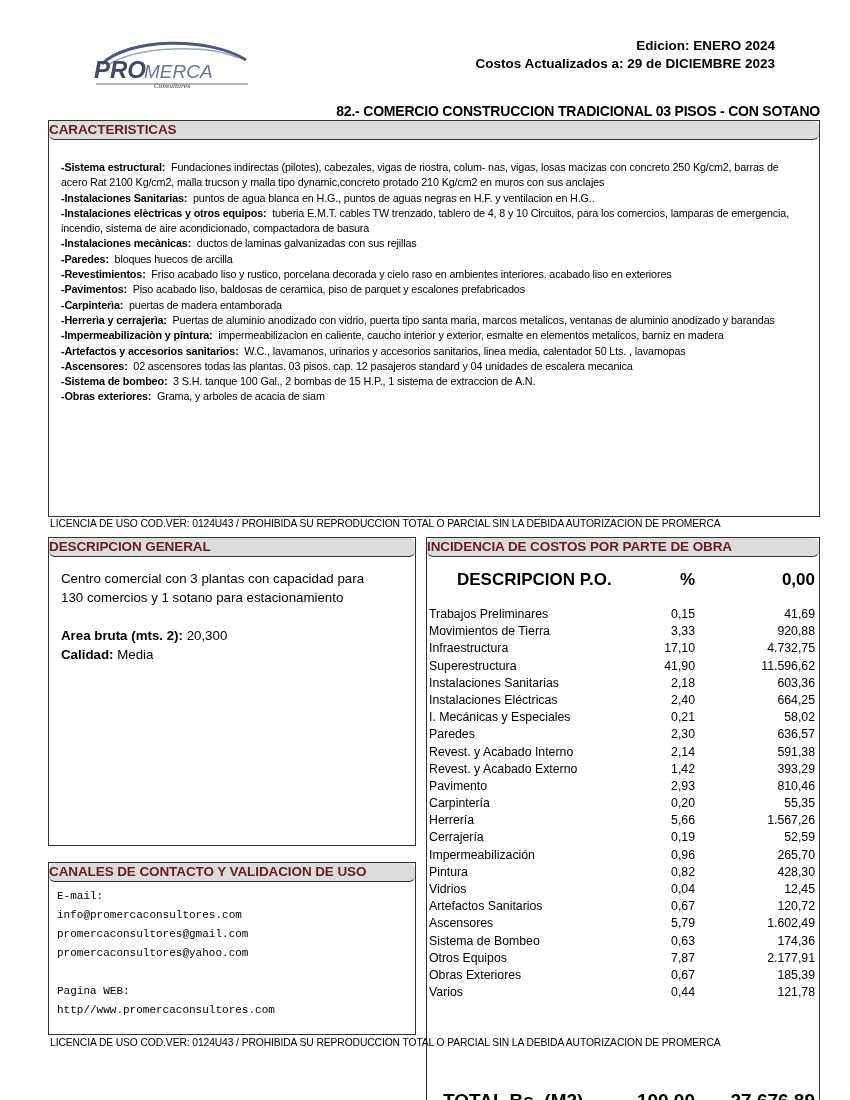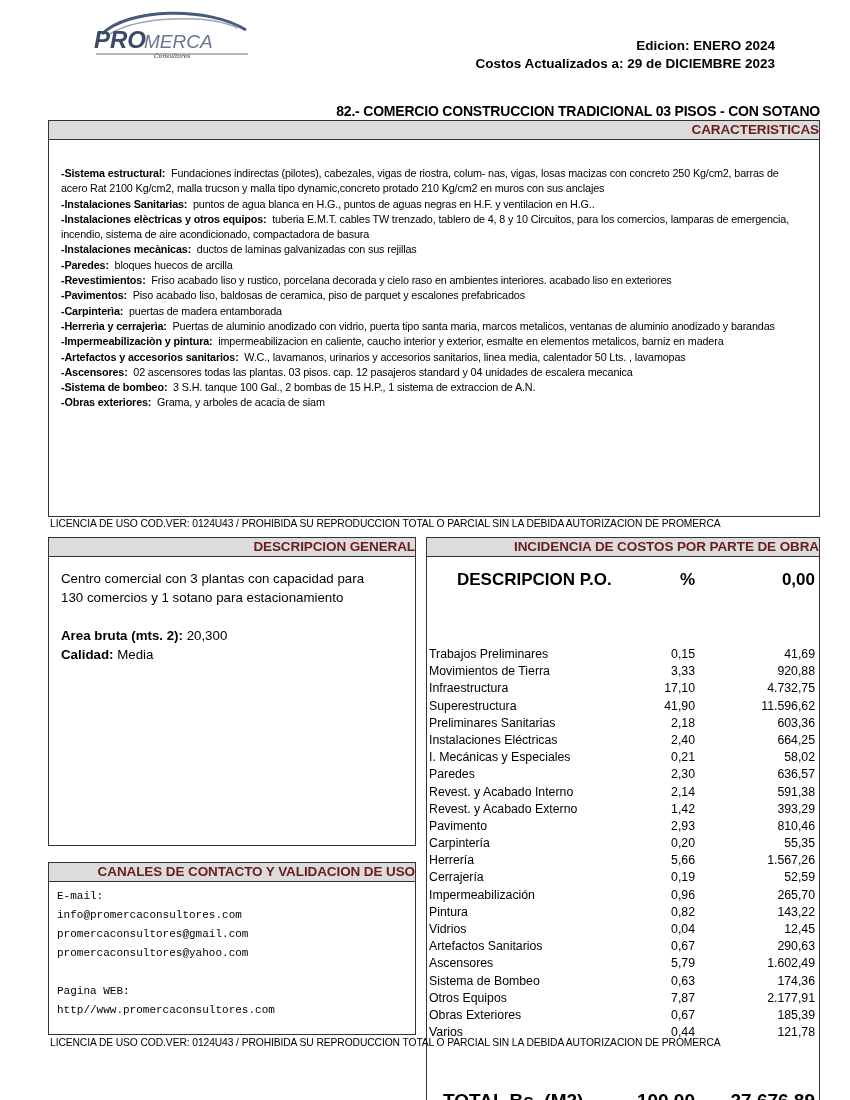--- a/index.html
+++ b/index.html
@@ -1,41 +1,41 @@
 <!DOCTYPE html>
 <html><head>
 <meta charset="utf-8">
 <style>
   html, body { margin: 0; padding: 0; background: #ffffff; }
   body { width: 850px; height: 1100px; position: relative; overflow: hidden;
          font-family: "DejaVu Sans", sans-serif; color: #000; }
   .abs { position: absolute; }
 
   
-  #logo { left: 88px; top: 8px; width: 170px; height: 52px; text-align: center; }
+  #logo { left: 88px; top: 38px; width: 170px; height: 52px; text-align: center; }
   #logo svg { display: block; }
 
   
   .hdr-line { right: 75px; font-family: "Liberation Sans", sans-serif; font-weight: bold;
               font-size: 13.5px; text-align: right; white-space: nowrap; }
   #edition { top: 38px; }
   #updated { top: 56px; }
 
   #doc-title { left: 48px; width: 772px; top: 103px; text-align: right;
                font-family: "Liberation Sans", sans-serif; font-weight: bold; font-size: 14px;
                letter-spacing: -0.2px; }
 
   .box { border: 1.5px solid #333; box-sizing: border-box; background: #fff; }
-  .band { background: #dcdcdc; border-bottom: 1.5px solid #333; text-align: right;
+  .band { background: #dcdcdc; border-bottom: 1.5px solid #333; text-align: left;
           color: #6b1c1c; font-family: "Liberation Sans", sans-serif; font-weight: bold;
-          font-size: 13.5px; height: 18px; line-height: 18px; letter-spacing: -0.1px; }
+          font-size: 13.5px; height: 18px; line-height: 18px; letter-spacing: -0.1px; border-radius: 6px; }
 
   
   #caract { left: 48px; top: 120px; width: 772px; height: 397px; }
-  #caract-list { padding: 26px 12px 0 12px; font-family: "Liberation Sans", sans-serif;
+  #caract-list { padding: 20px 12px 0 12px; font-family: "Liberation Sans", sans-serif;
                  font-size: 10.8px; line-height: 15.3px; letter-spacing: -0.15px; }
   #caract-list .item b { font-weight: bold; }
 
   .license { left: 50px; font-family: "Liberation Sans", sans-serif; font-size: 10.3px;
              white-space: nowrap; letter-spacing: -0.1px; }
   #license-1 { top: 518px; }
   #license-2 { top: 1037px; }
 
   
   #desc { left: 48px; top: 537px; width: 368px; height: 309px; }
@@ -51,21 +51,21 @@
 
   
   #incid { left: 426px; top: 537px; width: 394px; height: 574px; }
   #incid-head { position: absolute; left: 0; right: 0; top: 32px; height: 20px;
                 font-family: "Liberation Sans", sans-serif; font-weight: bold; font-size: 17px; }
   .c-name { position: absolute; left: 2px; white-space: nowrap; }
   .c-pct  { position: absolute; right: 124px; text-align: right; white-space: nowrap; }
   .c-amt  { position: absolute; right: 4px; text-align: left; white-space: nowrap; }
   #incid-head .c-name { left: 30px; }
   #incid-rows { position: absolute; left: 0; right: 0; top: 68px;
-                font-family: "Liberation Sans", sans-serif; font-size: 12.3px; margin-top: 40px; }
+                font-family: "Liberation Sans", sans-serif; font-size: 12.3px; }
   .row { position: relative; height: 17.2px; line-height: 17.2px; }
   #incid-total { position: absolute; left: 12px; right: 0; bottom: 0; height: 20px;
                  font-family: "Liberation Sans", sans-serif; font-weight: bold; font-size: 19px; }
   #incid-total .c-name { left: 4px; }
 </style>
 </head>
 <body>
 
 <div id="logo" class="abs">
   <svg width="170" height="52" viewBox="0 0 170 52">
@@ -157,21 +157,21 @@
         <span class="c-name">Infraestructura</span>
         <span class="c-pct">17,10</span>
         <span class="c-amt">4.732,75</span>
       </div>
       <div class="row">
         <span class="c-name">Superestructura</span>
         <span class="c-pct">41,90</span>
         <span class="c-amt">11.596,62</span>
       </div>
       <div class="row">
-        <span class="c-name">Preliminares Sanitarias</span>
+        <span class="c-name">Instalaciones Sanitarias</span>
         <span class="c-pct">2,18</span>
         <span class="c-amt">603,36</span>
       </div>
       <div class="row">
         <span class="c-name">Instalaciones Eléctricas</span>
         <span class="c-pct">2,40</span>
         <span class="c-amt">664,25</span>
       </div>
       <div class="row">
         <span class="c-name">I. Mecánicas y Especiales</span>
@@ -214,31 +214,31 @@
         <span class="c-amt">52,59</span>
       </div>
       <div class="row">
         <span class="c-name">Impermeabilización</span>
         <span class="c-pct">0,96</span>
         <span class="c-amt">265,70</span>
       </div>
       <div class="row">
         <span class="c-name">Pintura</span>
         <span class="c-pct">0,82</span>
-        <span class="c-amt">143,22</span>
+        <span class="c-amt">428,30</span>
       </div>
       <div class="row">
         <span class="c-name">Vidrios</span>
         <span class="c-pct">0,04</span>
         <span class="c-amt">12,45</span>
       </div>
       <div class="row">
         <span class="c-name">Artefactos Sanitarios</span>
         <span class="c-pct">0,67</span>
-        <span class="c-amt">290,63</span>
+        <span class="c-amt">120,72</span>
       </div>
       <div class="row">
         <span class="c-name">Ascensores</span>
         <span class="c-pct">5,79</span>
         <span class="c-amt">1.602,49</span>
       </div>
       <div class="row">
         <span class="c-name">Sistema de Bombeo</span>
         <span class="c-pct">0,63</span>
         <span class="c-amt">174,36</span>

